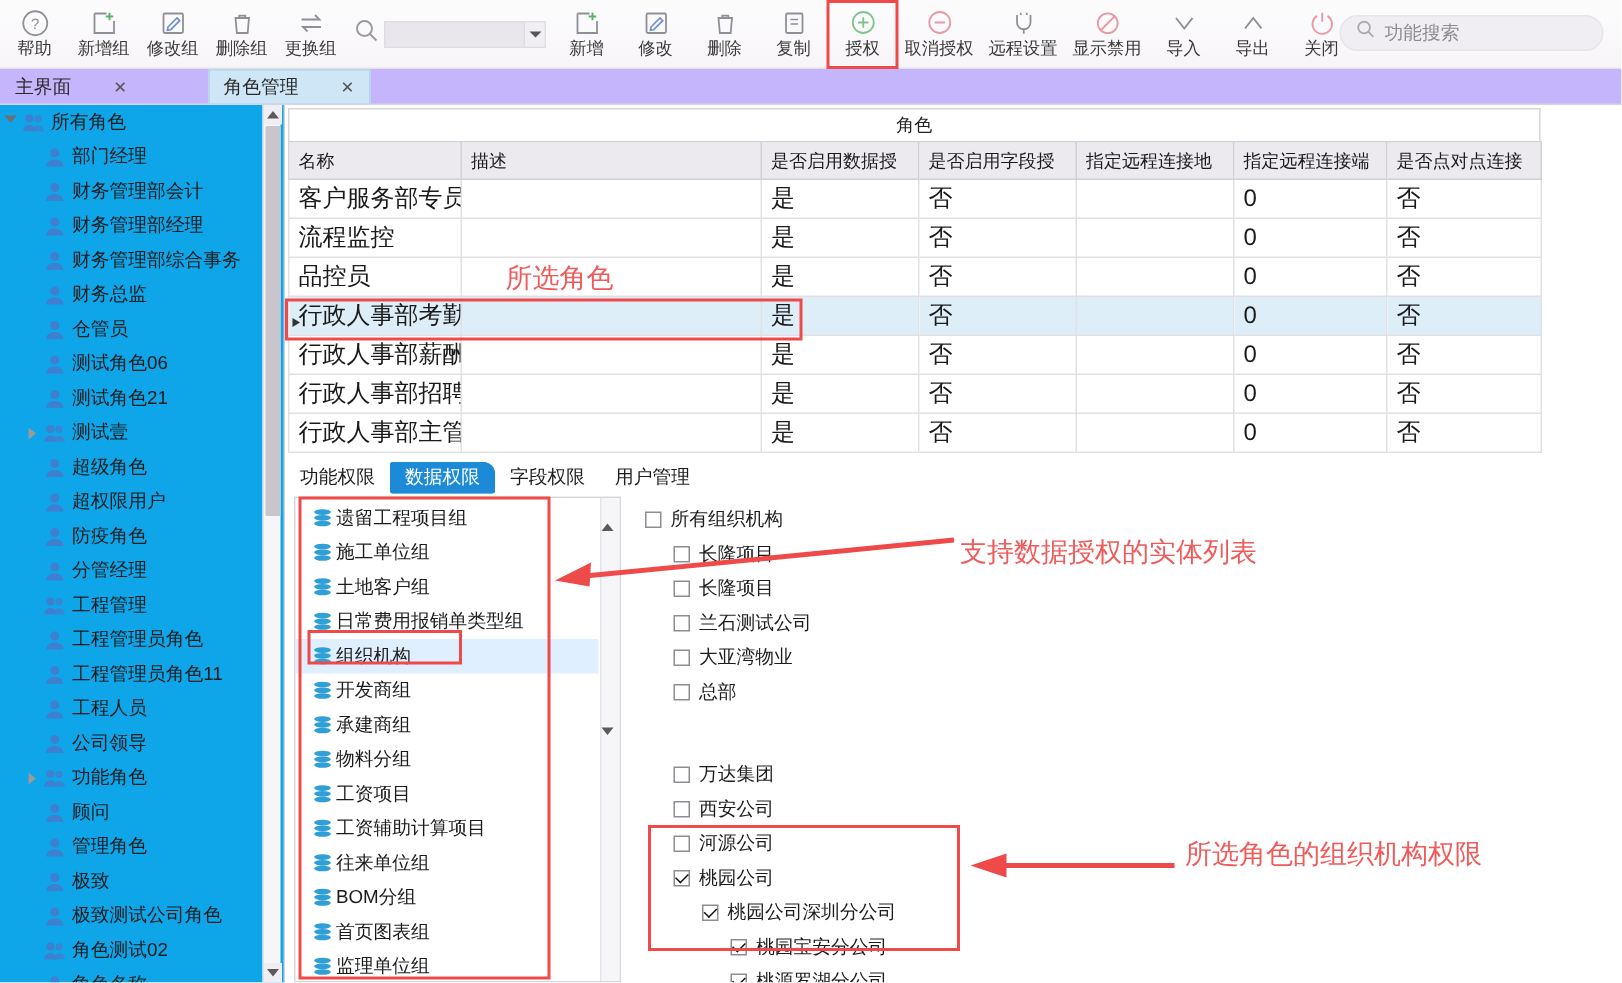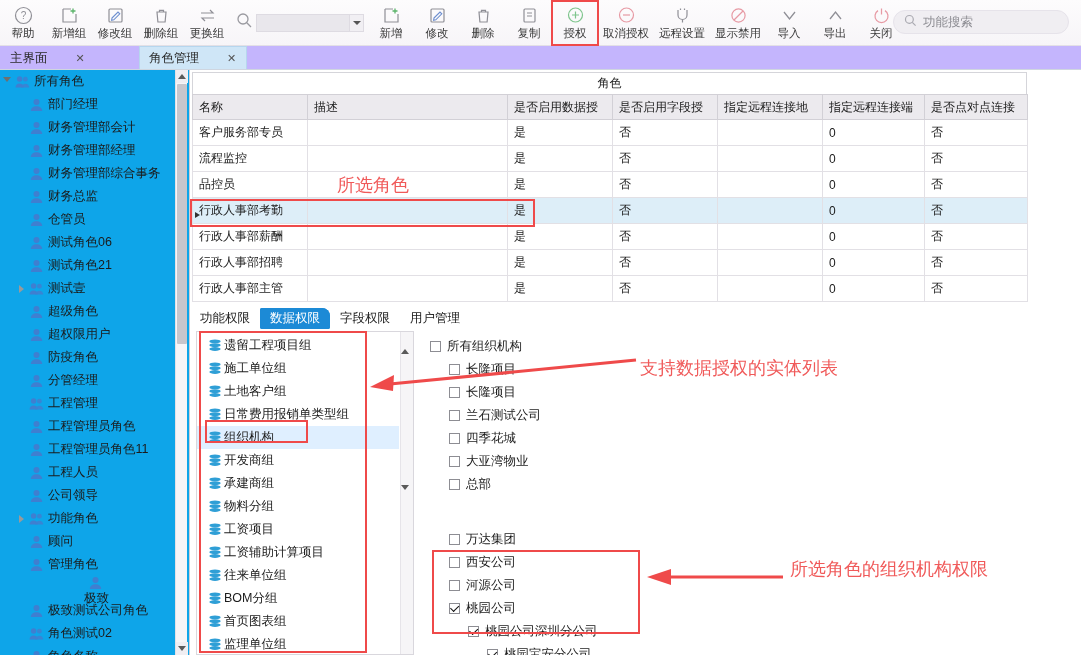--- a/index.html
+++ b/index.html
@@ -112,21 +112,21 @@
     display:flex; align-items:center; justify-content:center;
     font-size:12px; color:#222;
     margin: 2px 54px 0 2px;
   }
   table.grid { border-collapse: collapse; table-layout: fixed; margin-left:2px; width:835px;border-radius:12px; }
   table.grid th {
     background:#eceaee; border:1px solid #d2d0d6; font-size:12px; font-weight:normal;
     color:#1a1a1a; height:25px; text-align:left; padding:0 6px; white-space:nowrap; overflow:hidden;
   }
   table.grid td {
-    border:1px solid #e2e0e5; font-size:12px; color:#1a1a1a; height:26px;
+    border:1px solid #e2e0e5; font-size:16px; color:#1a1a1a; height:26px;
     padding:0 6px; background:#fff; white-space:nowrap; overflow:hidden;
   }
   table.grid tr.sel td { background:#ddeef8; }
   .rowmark { position:absolute; left:2px; width:10px; display:flex; align-items:center; justify-content:center; }
   .rowmark .r { width:0;height:0;border-top:3.5px solid transparent;border-bottom:3.5px solid transparent;border-left:5px solid #333; }
 
   
   .lowtabs {
     position:absolute; left:190px; top:307px; width:891px; height:22px;
     display:flex; align-items:flex-end; gap:0px;
@@ -605,21 +605,21 @@
         <div class="tnode" style="padding-left:14px;">
           <span class="tw"></span>
           <span class="tuser">
             <svg width="13" height="14" viewBox="0 0 13 14">
               <circle cx="6.5" cy="4" r="3" fill="#3f7fd0"></circle>
               <path d="M0.8 13 c0-3 2.5-4.7 5.7-4.7 s5.7 1.7 5.7 4.7 z" fill="#3f7fd0"></path>
             </svg>
           </span>
           <span class="tlabel">管理角色</span>
         </div>
-        <div class="tnode" style="padding-left:14px;flex-direction:column;">
+        <div class="tnode" style="padding-left:14px;">
           <span class="tw"></span>
           <span class="tuser">
             <svg width="13" height="14" viewBox="0 0 13 14">
               <circle cx="6.5" cy="4" r="3" fill="#3f7fd0"></circle>
               <path d="M0.8 13 c0-3 2.5-4.7 5.7-4.7 s5.7 1.7 5.7 4.7 z" fill="#3f7fd0"></path>
             </svg>
           </span>
           <span class="tlabel">极致</span>
         </div>
         <div class="tnode" style="padding-left:14px;">
@@ -938,24 +938,20 @@
         <div class="onode" style="padding-left:19px;">
           <span class="cb "></span>
           <span>长隆项目</span>
         </div>
         <div class="onode" style="padding-left:19px;">
           <span class="cb "></span>
           <span>兰石测试公司</span>
         </div>
         <div class="onode" style="padding-left:19px;">
           <span class="cb "></span>
-          <span>四季花城</span>
-        </div>
-        <div class="onode" style="padding-left:19px;">
-          <span class="cb "></span>
           <span>大亚湾物业</span>
         </div>
         <div class="onode" style="padding-left:19px;">
           <span class="cb "></span>
           <span>总部</span>
         </div>
         <div class="onode" style="padding-left:19px;margin-top:32px;">
           <span class="cb "></span>
           <span>万达集团</span>
         </div>

